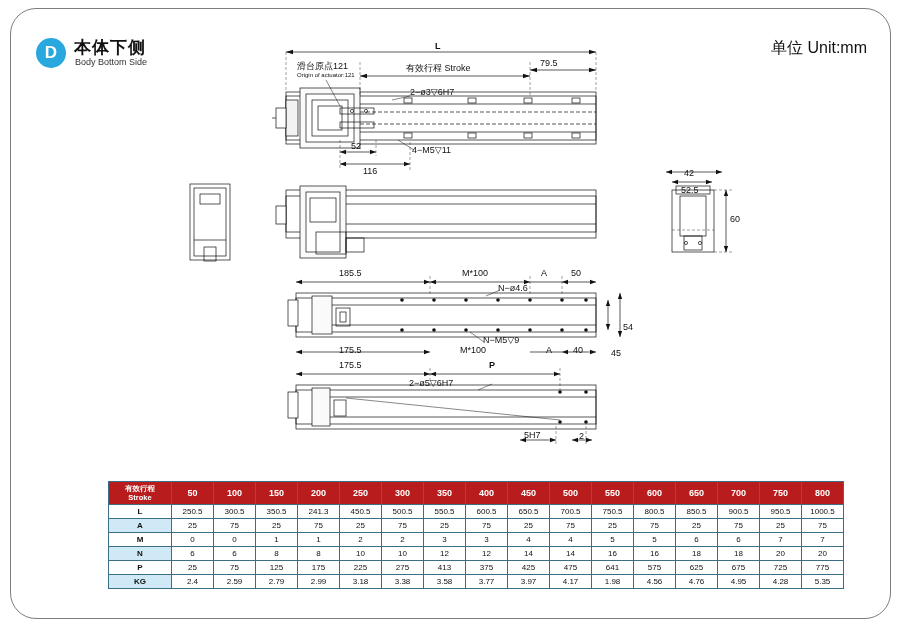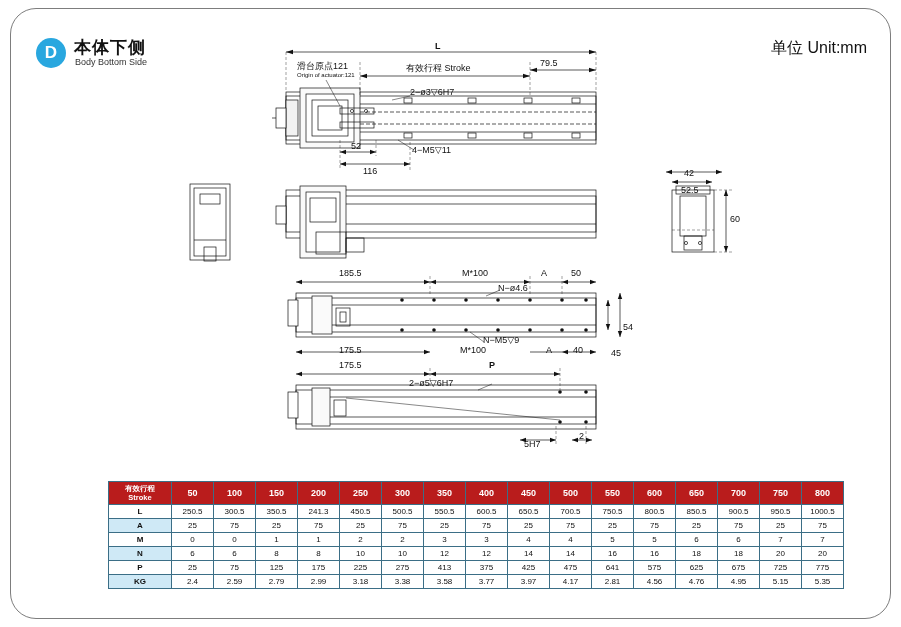--- a/index.html
+++ b/index.html
@@ -315,21 +315,21 @@
   <div class="lbl" style="left:623px;top:322px;">54</div>
   <div class="lbl" style="left:339px;top:345px;">175.5</div>
   <div class="lbl" style="left:460px;top:345px;">M*100</div>
   <div class="lbl" style="left:483px;top:335px;">N−M5▽9</div>
   <div class="lbl" style="left:546px;top:345px;">A</div>
   <div class="lbl" style="left:573px;top:345px;">40</div>
 
   <div class="lbl" style="left:339px;top:360px;">175.5</div>
   <div class="lbl b" style="left:489px;top:360px;">P</div>
   <div class="lbl" style="left:409px;top:378px;">2−ø5▽6H7</div>
-  <div class="lbl" style="left:524px;top:439px;">5H7</div>
+  <div class="lbl" style="left:524px;top:430px;">5H7</div>
   <div class="lbl" style="left:579px;top:431px;">2</div>
 
   <div class="tbl-wrap">
     <table>
       <thead>
         <tr>
           <th class="first">
             <div>有效行程</div>
             <div>Stroke</div>
           </th>
@@ -452,23 +452,23 @@
           <td>2.4</td>
           <td>2.59</td>
           <td>2.79</td>
           <td>2.99</td>
           <td>3.18</td>
           <td>3.38</td>
           <td>3.58</td>
           <td>3.77</td>
           <td>3.97</td>
           <td>4.17</td>
-          <td>2.81</td>
+          <td>1.98</td>
           <td>4.56</td>
           <td>4.76</td>
           <td>4.95</td>
-          <td>5.15</td>
+          <td>4.28</td>
           <td>5.35</td>
         </tr>
       </tbody>
     </table>
   </div>
 </div>
 
 </body></html>

